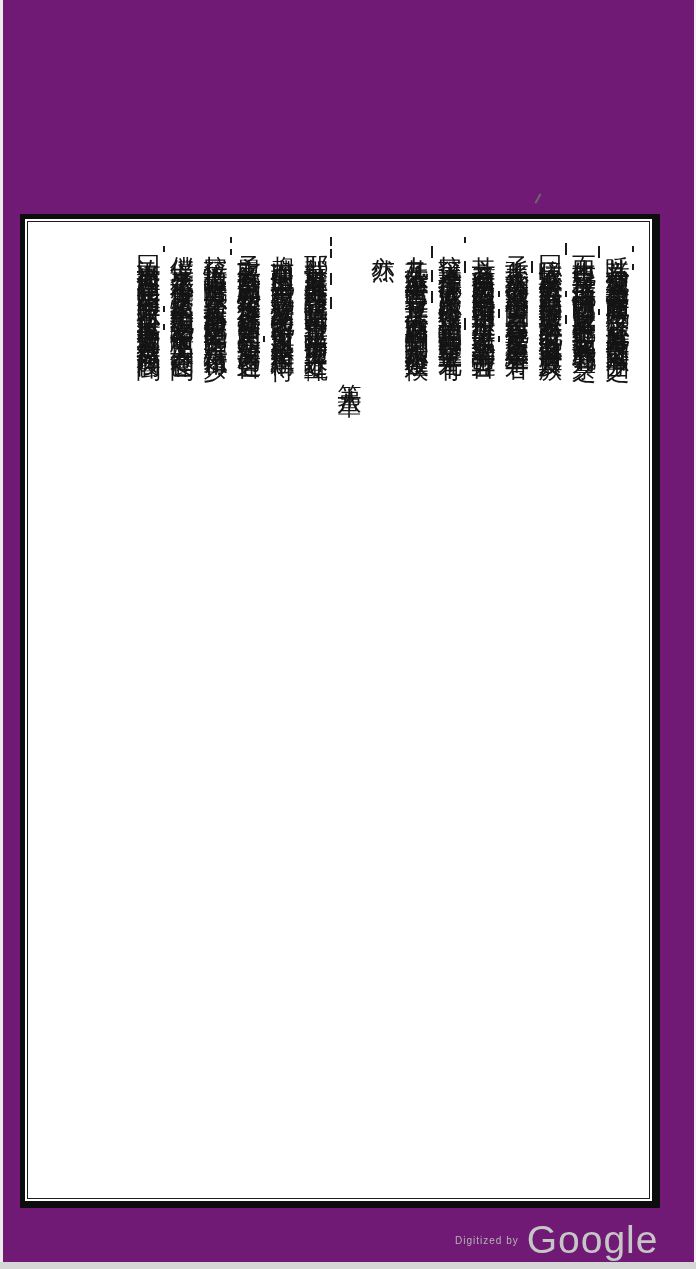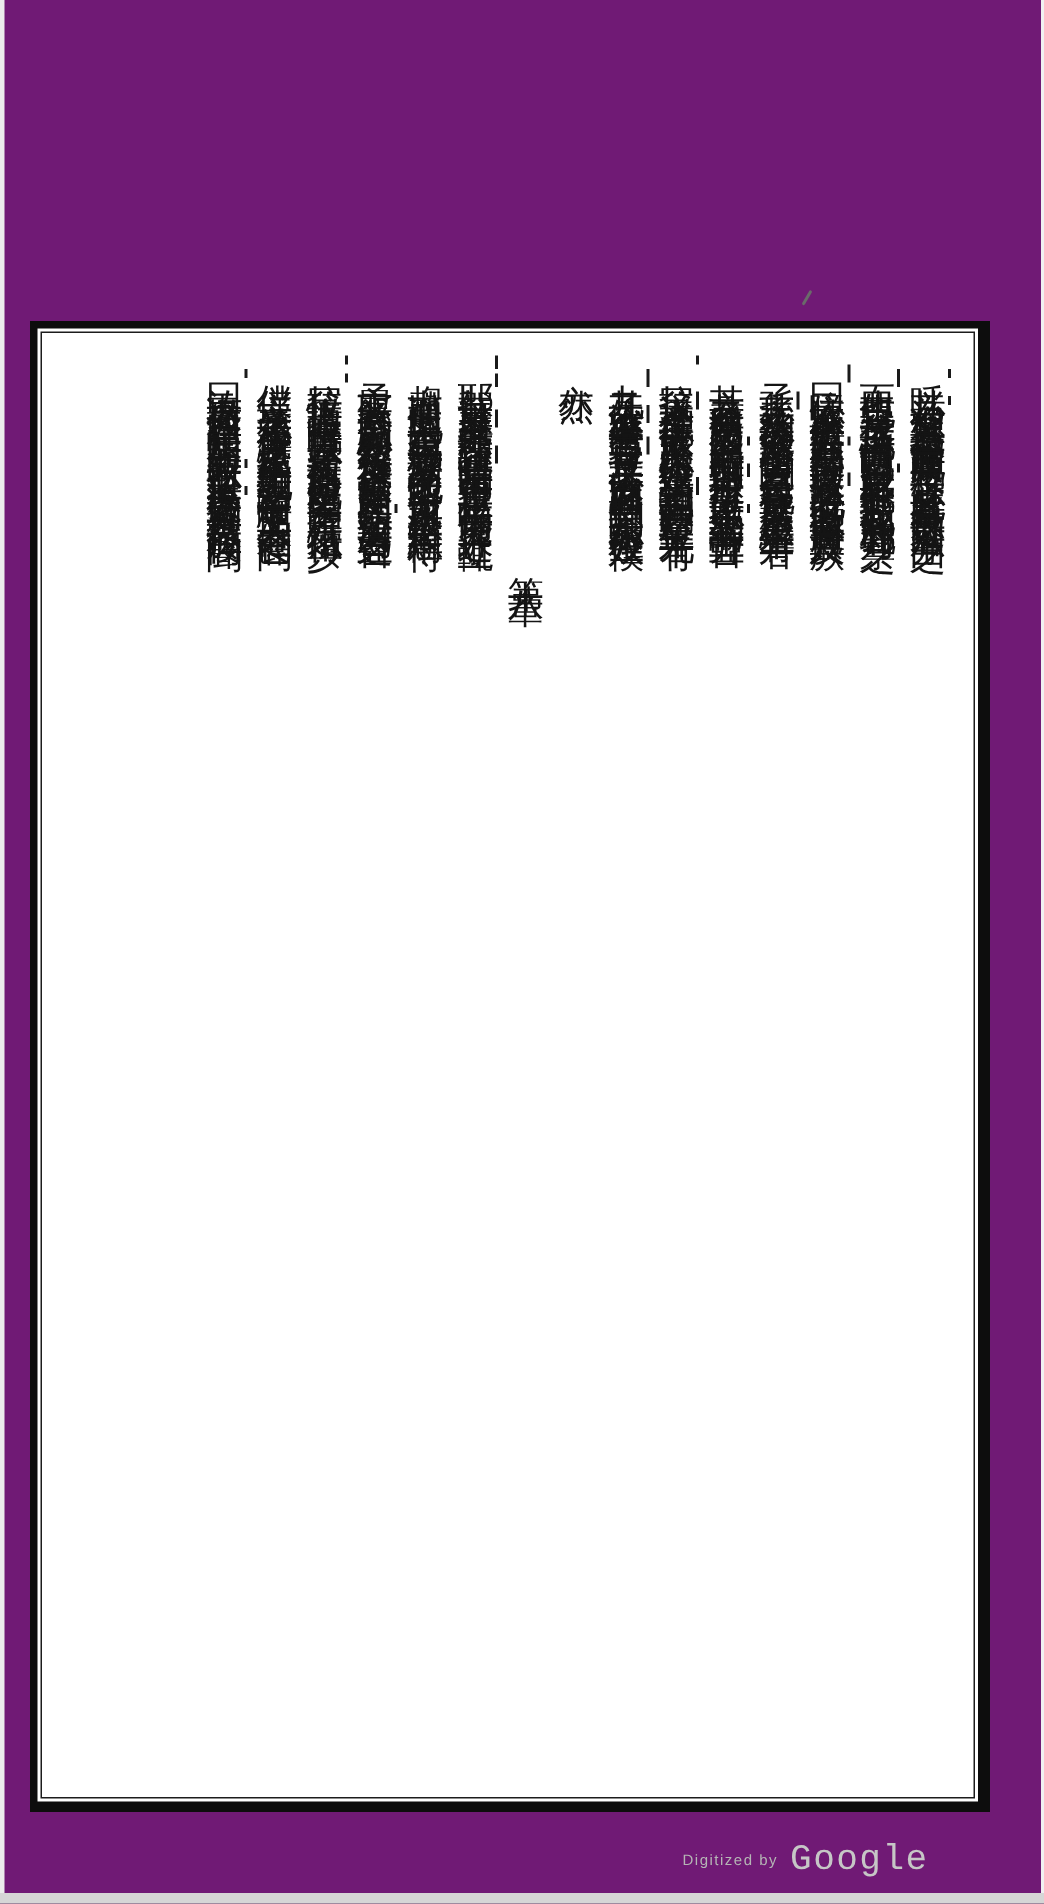--- a/index.html
+++ b/index.html
@@ -39,21 +39,21 @@
   .col.heading{padding-top:128px;}
   
   .pname{border-right:2.2px solid #1a1a1a;padding-right:1px;}
   
   .watermark{
     position:absolute;left:455px;top:1220px;width:230px;height:40px;
     display:flex;align-items:center;justify-content:flex-start;
     color:#bdbdbd;white-space:nowrap;
   }
   .wm-prefix{font-family:"Liberation Sans","DejaVu Sans",sans-serif;font-size:10px;letter-spacing:1px;color:#b5b5b5;margin-right:8px;}
-  .wm-brand{font-family:Liberation Mono, monospace;font-size:24px;color:#c6c6c6;letter-spacing:1px;}
+  .wm-brand{font-family:Liberation Sans, sans-serif;font-size:39px;color:#c6c6c6;letter-spacing:1px;}
 </style>
 </head>
 <body>
 
 <div class="sheet">
 
   <div class="speck"></div>
 
   <div class="frame">
     <div class="frame-inner"></div>

